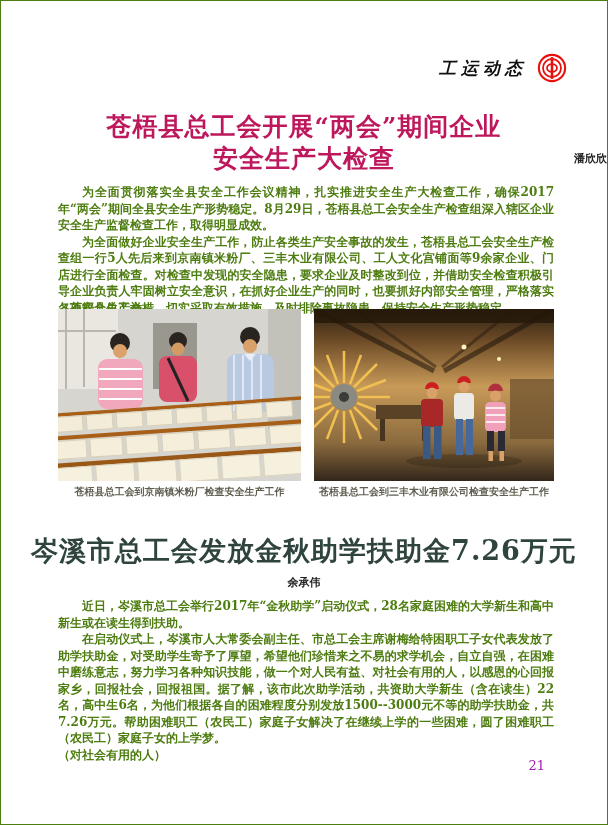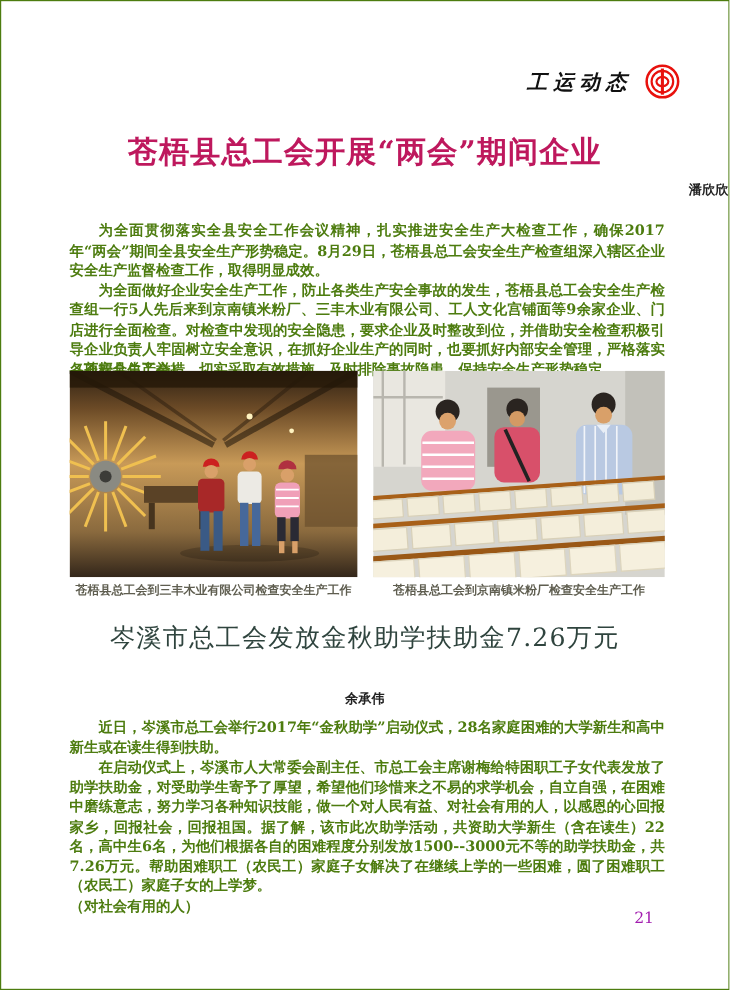--- a/index.html
+++ b/index.html
@@ -26,22 +26,22 @@
   .attr{text-indent:0 !important;}
   .attr-inline{margin-top:-16.5px !important;}
   
   .photos{position:absolute;top:308px;left:57px;width:496px;display:flex;justify-content:space-between;}
   .photo{width:240px;}
   .photo.r{width:243px;}
   .photo svg{display:block;width:100%;height:172px;}
   .caption{margin-top:4px;text-align:center;font-size:10px;font-weight:bold;color:#5f5e50;
            font-family:"DejaVu Sans","Liberation Sans",sans-serif;}
   
-  .t2{position:absolute;top:516px;left:0;width:100%;text-align:center;
-      font-size:21px;font-weight:normal;letter-spacing:1px;color:#2f443e;}
+  .t2{position:absolute;top:532px;left:0;width:100%;text-align:center;
+      font-size:27px;font-weight:bold;letter-spacing:1px;color:#2f443e;}
   .author2{top:574px;}
   
   .pagenum{position:absolute;top:757px;right:62px;font-size:13px;color:#a21caf;}
 </style>
 </head>
 <body>
 
 <div class="page">
 
   <div class="header">
@@ -51,30 +51,109 @@
         <circle cx="20" cy="20" r="17.5" fill="none" stroke="#e8110d" stroke-width="2.8"></circle>
         <circle cx="20" cy="20" r="12" fill="none" stroke="#e8110d" stroke-width="2.4"></circle>
         <rect x="18.3" y="5.5" width="3.4" height="29" fill="#e8110d"></rect>
         <ellipse cx="20" cy="20" rx="6.6" ry="5.2" fill="none" stroke="#e8110d" stroke-width="2.4"></ellipse>
       </svg>
     </span>
   </div>
 
   <div class="t1">
     <div>苍梧县总工会开展“两会”期间企业</div>
+    <div>安全生产大检查</div>
   </div>
   <div class="author author1">潘欣欣</div>
 
   <div class="body body1">
     <p>为全面贯彻落实全县安全工作会议精神，扎实推进安全生产大检查工作，确保2017年“两会”期间全县安全生产形势稳定。8月29日，苍梧县总工会安全生产检查组深入辖区企业安全生产监督检查工作，取得明显成效。</p>
     <p>为全面做好企业安全生产工作，防止各类生产安全事故的发生，苍梧县总工会安全生产检查组一行5人先后来到京南镇米粉厂、三丰木业有限公司、工人文化宫铺面等9余家企业、门店进行全面检查。对检查中发现的安全隐患，要求企业及时整改到位，并借助安全检查积极引导企业负责人牢固树立安全意识，在抓好企业生产的同时，也要抓好内部安全管理，严格落实各项安全生产举措，切实采取有效措施，及时排除事故隐患，保持安全生产形势稳定。</p>
     <p class="attr attr-inline">（苍梧县总工会）</p>
   </div>
 
   <div class="photos">
+    <figure class="photo r" style="margin:0">
+      <svg viewBox="0 0 243 172">
+        <rect width="243" height="172" fill="#d6d5cf"></rect>
+        <rect x="0" y="0" width="60" height="80" fill="#e9e7e0"></rect>
+        <g stroke="#b8b6ae" stroke-width="2">
+            <line x1="8" y1="0" x2="8" y2="80"></line>
+            <line x1="26" y1="0" x2="26" y2="78"></line>
+            <line x1="0" y1="22" x2="58" y2="22"></line>
+          </g>
+        <rect x="95" y="14" width="44" height="66" fill="#9a978e"></rect>
+        <rect x="210" y="0" width="33" height="120" fill="#c2c1ba"></rect>
+
+        <g>
+          <circle cx="62" cy="34" r="10" fill="#2a2420"></circle>
+          <circle cx="62" cy="42" r="7" fill="#dca26c"></circle>
+          <rect x="40" y="50" width="45" height="50" rx="9" fill="#f2a8bc"></rect>
+          <g stroke="#ffffff" stroke-width="2">
+              <line x1="41" y1="60" x2="84" y2="60"></line>
+              <line x1="41" y1="70" x2="84" y2="70"></line>
+              <line x1="41" y1="80" x2="84" y2="80"></line>
+              <line x1="41" y1="90" x2="84" y2="90"></line>
+            </g>
+        </g>
+        <g>
+          <circle cx="120" cy="32" r="9" fill="#2a2420"></circle>
+          <circle cx="120" cy="40" r="6.5" fill="#d39a64"></circle>
+          <rect x="101" y="47" width="38" height="46" rx="8" fill="#d8506a"></rect>
+          <line x1="110" y1="49" x2="130" y2="92" stroke="#222" stroke-width="3"></line>
+        </g>
+        <g>
+          <circle cx="192" cy="28" r="10" fill="#2a2420"></circle>
+          <circle cx="192" cy="37" r="7" fill="#d9a069"></circle>
+          <rect x="169" y="45" width="47" height="58" rx="9" fill="#b9c9e2"></rect>
+          <g stroke="#ffffff" stroke-width="1.4" opacity="0.8">
+              <line x1="176" y1="46" x2="176" y2="102"></line>
+              <line x1="185" y1="46" x2="185" y2="102"></line>
+              <line x1="194" y1="46" x2="194" y2="102"></line>
+              <line x1="203" y1="46" x2="203" y2="102"></line>
+            </g>
+          <path d="M186,45 l6,7 6,-7 z" fill="#e8eef6"></path>
+        </g>
+
+        <g transform="rotate(-4 120 130)">
+          <rect x="-6" y="96" width="260" height="3.5" fill="#a86018"></rect>
+          <g fill="#f2ecd8" stroke="#d8d0b8">
+            <rect x="0" y="100" width="26" height="15"></rect>
+              <rect x="30" y="100" width="26" height="15"></rect>
+              <rect x="60" y="100" width="26" height="15"></rect>
+              <rect x="90" y="100" width="26" height="15"></rect>
+              <rect x="120" y="100" width="26" height="15"></rect>
+              <rect x="150" y="100" width="26" height="15"></rect>
+              <rect x="180" y="100" width="26" height="15"></rect>
+              <rect x="210" y="100" width="26" height="15"></rect>
+          </g>
+          <rect x="-6" y="119" width="260" height="4" fill="#a86018"></rect>
+          <g fill="#f4eedb" stroke="#d8d0b8">
+            <rect x="-4" y="124" width="32" height="18"></rect>
+              <rect x="32" y="124" width="32" height="18"></rect>
+              <rect x="68" y="124" width="32" height="18"></rect>
+              <rect x="104" y="124" width="32" height="18"></rect>
+              <rect x="140" y="124" width="32" height="18"></rect>
+              <rect x="176" y="124" width="32" height="18"></rect>
+              <rect x="212" y="124" width="32" height="18"></rect>
+          </g>
+          <rect x="-6" y="146" width="260" height="4.5" fill="#9a5816"></rect>
+          <g fill="#f6f0de" stroke="#ddd5bd">
+            <rect x="-6" y="151" width="38" height="22"></rect>
+              <rect x="36" y="151" width="38" height="22"></rect>
+              <rect x="78" y="151" width="38" height="22"></rect>
+              <rect x="120" y="151" width="38" height="22"></rect>
+              <rect x="162" y="151" width="38" height="22"></rect>
+              <rect x="204" y="151" width="38" height="22"></rect>
+          </g>
+        </g>
+      </svg>
+      <figcaption class="caption">苍梧县总工会到京南镇米粉厂检查安全生产工作</figcaption>
+    </figure>
+
     <figure class="photo" style="margin:0">
       <svg viewBox="0 0 240 172">
         <defs>
           <linearGradient id="gw" x1="0" y1="0" x2="0" y2="1">
             <stop offset="0" stop-color="#2e2114"></stop>
               <stop offset="0.18" stop-color="#6b4a26"></stop>
             <stop offset="0.45" stop-color="#c89a58"></stop>
               <stop offset="0.78" stop-color="#8a6a3e"></stop>
             <stop offset="1" stop-color="#33261a"></stop>
           </linearGradient>
@@ -142,98 +221,20 @@
               <line x1="172" y1="113" x2="191" y2="113"></line>
             </g>
           <rect x="173" y="122" width="7" height="20" fill="#2a2a34"></rect>
           <rect x="184" y="122" width="7" height="20" fill="#2a2a34"></rect>
           <rect x="174.5" y="142" width="4.5" height="10" fill="#d9a069"></rect>
           <rect x="185.5" y="142" width="4.5" height="10" fill="#d9a069"></rect>
         </g>
       </svg>
       <figcaption class="caption">苍梧县总工会到三丰木业有限公司检查安全生产工作</figcaption>
     </figure>
-
-    <figure class="photo r" style="margin:0">
-      <svg viewBox="0 0 243 172">
-        <rect width="243" height="172" fill="#d6d5cf"></rect>
-        <rect x="0" y="0" width="60" height="80" fill="#e9e7e0"></rect>
-        <g stroke="#b8b6ae" stroke-width="2">
-            <line x1="8" y1="0" x2="8" y2="80"></line>
-            <line x1="26" y1="0" x2="26" y2="78"></line>
-            <line x1="0" y1="22" x2="58" y2="22"></line>
-          </g>
-        <rect x="95" y="14" width="44" height="66" fill="#9a978e"></rect>
-        <rect x="210" y="0" width="33" height="120" fill="#c2c1ba"></rect>
-
-        <g>
-          <circle cx="62" cy="34" r="10" fill="#2a2420"></circle>
-          <circle cx="62" cy="42" r="7" fill="#dca26c"></circle>
-          <rect x="40" y="50" width="45" height="50" rx="9" fill="#f2a8bc"></rect>
-          <g stroke="#ffffff" stroke-width="2">
-              <line x1="41" y1="60" x2="84" y2="60"></line>
-              <line x1="41" y1="70" x2="84" y2="70"></line>
-              <line x1="41" y1="80" x2="84" y2="80"></line>
-              <line x1="41" y1="90" x2="84" y2="90"></line>
-            </g>
-        </g>
-        <g>
-          <circle cx="120" cy="32" r="9" fill="#2a2420"></circle>
-          <circle cx="120" cy="40" r="6.5" fill="#d39a64"></circle>
-          <rect x="101" y="47" width="38" height="46" rx="8" fill="#d8506a"></rect>
-          <line x1="110" y1="49" x2="130" y2="92" stroke="#222" stroke-width="3"></line>
-        </g>
-        <g>
-          <circle cx="192" cy="28" r="10" fill="#2a2420"></circle>
-          <circle cx="192" cy="37" r="7" fill="#d9a069"></circle>
-          <rect x="169" y="45" width="47" height="58" rx="9" fill="#b9c9e2"></rect>
-          <g stroke="#ffffff" stroke-width="1.4" opacity="0.8">
-              <line x1="176" y1="46" x2="176" y2="102"></line>
-              <line x1="185" y1="46" x2="185" y2="102"></line>
-              <line x1="194" y1="46" x2="194" y2="102"></line>
-              <line x1="203" y1="46" x2="203" y2="102"></line>
-            </g>
-          <path d="M186,45 l6,7 6,-7 z" fill="#e8eef6"></path>
-        </g>
-
-        <g transform="rotate(-4 120 130)">
-          <rect x="-6" y="96" width="260" height="3.5" fill="#a86018"></rect>
-          <g fill="#f2ecd8" stroke="#d8d0b8">
-            <rect x="0" y="100" width="26" height="15"></rect>
-              <rect x="30" y="100" width="26" height="15"></rect>
-              <rect x="60" y="100" width="26" height="15"></rect>
-              <rect x="90" y="100" width="26" height="15"></rect>
-              <rect x="120" y="100" width="26" height="15"></rect>
-              <rect x="150" y="100" width="26" height="15"></rect>
-              <rect x="180" y="100" width="26" height="15"></rect>
-              <rect x="210" y="100" width="26" height="15"></rect>
-          </g>
-          <rect x="-6" y="119" width="260" height="4" fill="#a86018"></rect>
-          <g fill="#f4eedb" stroke="#d8d0b8">
-            <rect x="-4" y="124" width="32" height="18"></rect>
-              <rect x="32" y="124" width="32" height="18"></rect>
-              <rect x="68" y="124" width="32" height="18"></rect>
-              <rect x="104" y="124" width="32" height="18"></rect>
-              <rect x="140" y="124" width="32" height="18"></rect>
-              <rect x="176" y="124" width="32" height="18"></rect>
-              <rect x="212" y="124" width="32" height="18"></rect>
-          </g>
-          <rect x="-6" y="146" width="260" height="4.5" fill="#9a5816"></rect>
-          <g fill="#f6f0de" stroke="#ddd5bd">
-            <rect x="-6" y="151" width="38" height="22"></rect>
-              <rect x="36" y="151" width="38" height="22"></rect>
-              <rect x="78" y="151" width="38" height="22"></rect>
-              <rect x="120" y="151" width="38" height="22"></rect>
-              <rect x="162" y="151" width="38" height="22"></rect>
-              <rect x="204" y="151" width="38" height="22"></rect>
-          </g>
-        </g>
-      </svg>
-      <figcaption class="caption">苍梧县总工会到京南镇米粉厂检查安全生产工作</figcaption>
-    </figure>
   </div>
 
   <div class="t2">岑溪市总工会发放金秋助学扶助金7.26万元</div>
   <div class="author author2">余承伟</div>
 
   <div class="body body2">
     <p>近日，岑溪市总工会举行2017年“金秋助学”启动仪式，28名家庭困难的大学新生和高中新生或在读生得到扶助。</p>
     <p>在启动仪式上，岑溪市人大常委会副主任、市总工会主席谢梅给特困职工子女代表发放了助学扶助金，对受助学生寄予了厚望，希望他们珍惜来之不易的求学机会，自立自强，在困难中磨练意志，努力学习各种知识技能，做一个对人民有益、对社会有用的人，以感恩的心回报家乡，回报社会，回报祖国。据了解，该市此次助学活动，共资助大学新生（含在读生）22名，高中生6名，为他们根据各自的困难程度分别发放1500--3000元不等的助学扶助金，共7.26万元。帮助困难职工（农民工）家庭子女解决了在继续上学的一些困难，圆了困难职工（农民工）家庭子女的上学梦。</p>
     <p class="attr">（对社会有用的人）</p>
   </div>

